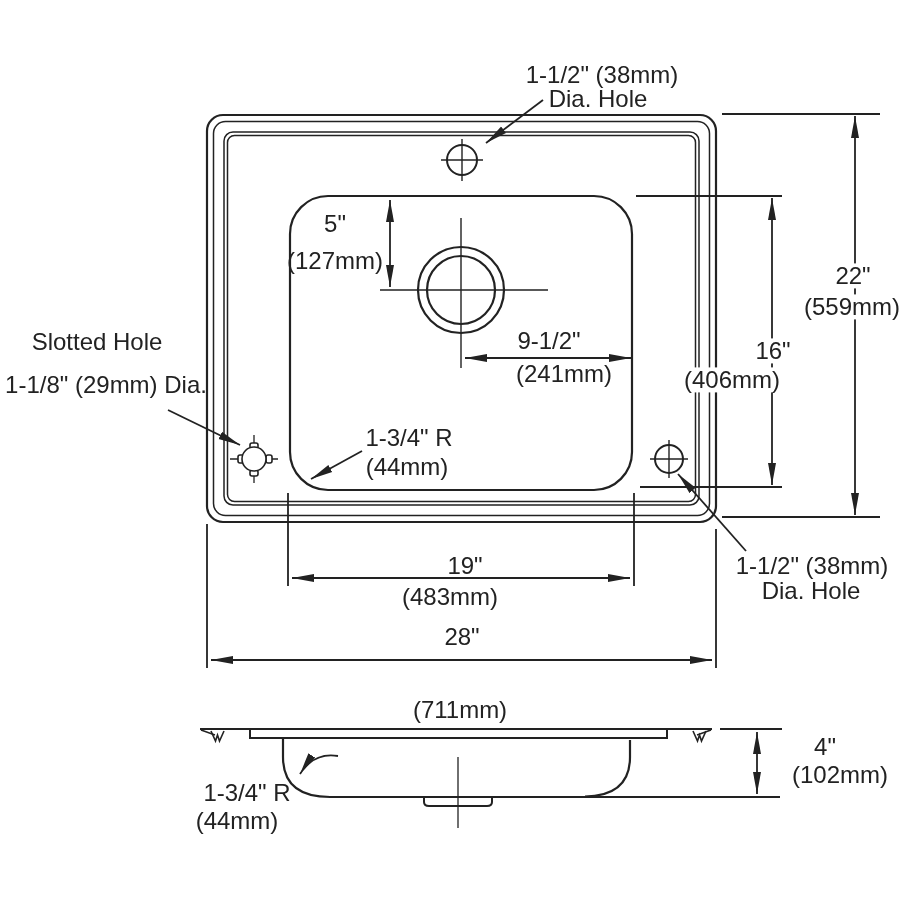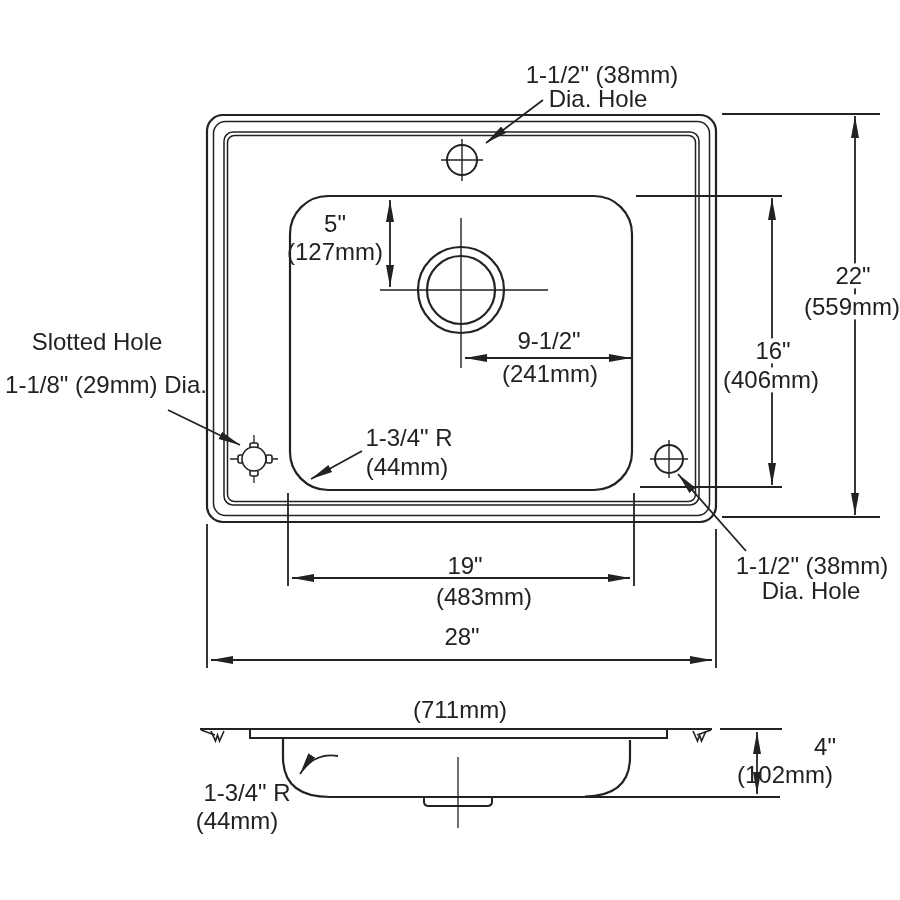--- a/index.html
+++ b/index.html
@@ -123,46 +123,46 @@
 
     <path d="M338,756 Q314,752 300,774" stroke-width="1.8" marker-end="url(#arr)"></path>
   </g>
 </svg>
 
 <div>
   <span class="lbl" style="left:602px;top:75px">1-1/2" (38mm)</span>
   <span class="lbl" style="left:598px;top:99px">Dia. Hole</span>
 
   <span class="lbl" style="left:335px;top:224px">5"</span>
-  <span class="lbl" style="left:335px;top:252px">(127mm)</span>
+  <span class="lbl" style="left:335px;top:261px">(127mm)</span>
 
   <span class="lbl" style="left:549px;top:341px">9-1/2"</span>
-  <span class="lbl" style="left:550px;top:374px">(241mm)</span>
+  <span class="lbl" style="left:564px;top:374px">(241mm)</span>
 
   <span class="lbl bgw" style="left:853px;top:276px">22"</span>
   <span class="lbl bgw" style="left:852px;top:307px">(559mm)</span>
 
   <span class="lbl bgw" style="left:773px;top:351px">16"</span>
-  <span class="lbl bgw" style="left:771px;top:380px">(406mm)</span>
+  <span class="lbl bgw" style="left:732px;top:380px">(406mm)</span>
 
   <span class="lbl" style="left:97px;top:342px">Slotted Hole</span>
   <span class="lbl" style="left:106px;top:385px">1-1/8" (29mm) Dia.</span>
 
   <span class="lbl" style="left:409px;top:438px">1-3/4" R</span>
   <span class="lbl" style="left:407px;top:467px">(44mm)</span>
 
   <span class="lbl" style="left:812px;top:566px">1-1/2" (38mm)</span>
   <span class="lbl" style="left:811px;top:591px">Dia. Hole</span>
 
   <span class="lbl" style="left:465px;top:566px">19"</span>
-  <span class="lbl" style="left:484px;top:597px">(483mm)</span>
+  <span class="lbl" style="left:450px;top:597px">(483mm)</span>
 
   <span class="lbl" style="left:462px;top:637px">28"</span>
   <span class="lbl bgw" style="left:460px;top:710px">(711mm)</span>
 
   <span class="lbl" style="left:825px;top:747px">4"</span>
-  <span class="lbl" style="left:785px;top:775px">(102mm)</span>
+  <span class="lbl" style="left:840px;top:775px">(102mm)</span>
 
   <span class="lbl" style="left:247px;top:793px">1-3/4" R</span>
   <span class="lbl" style="left:237px;top:821px">(44mm)</span>
 </div>
 
 </div>
 
 </body></html>

